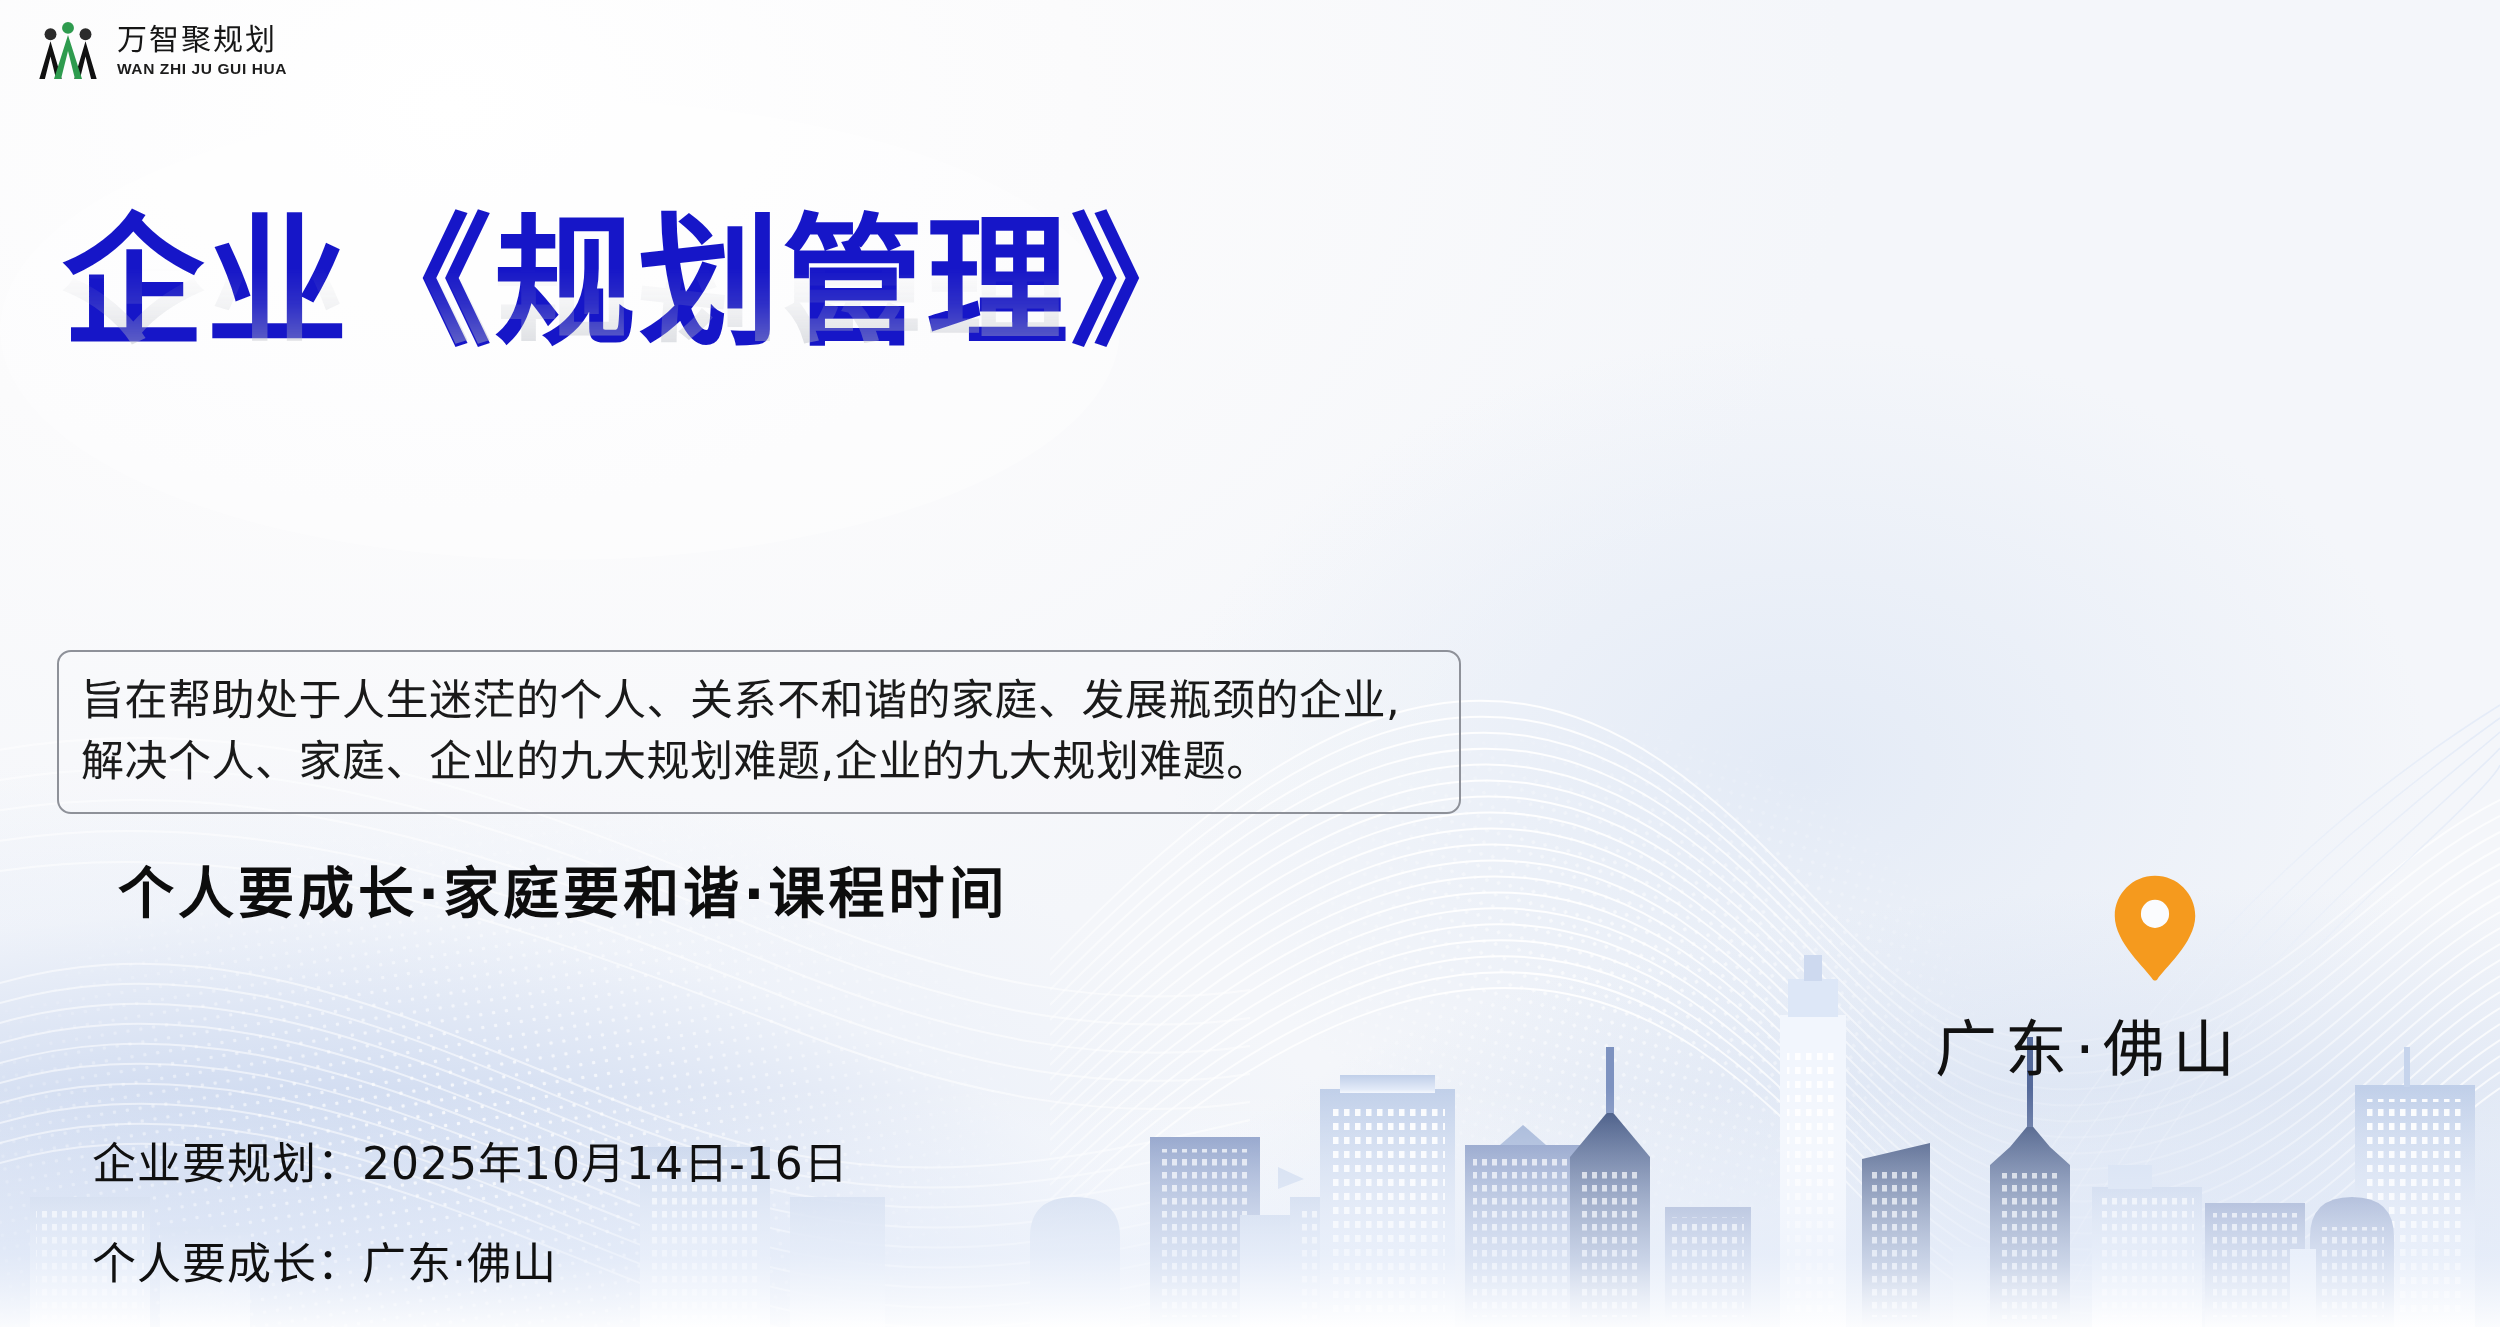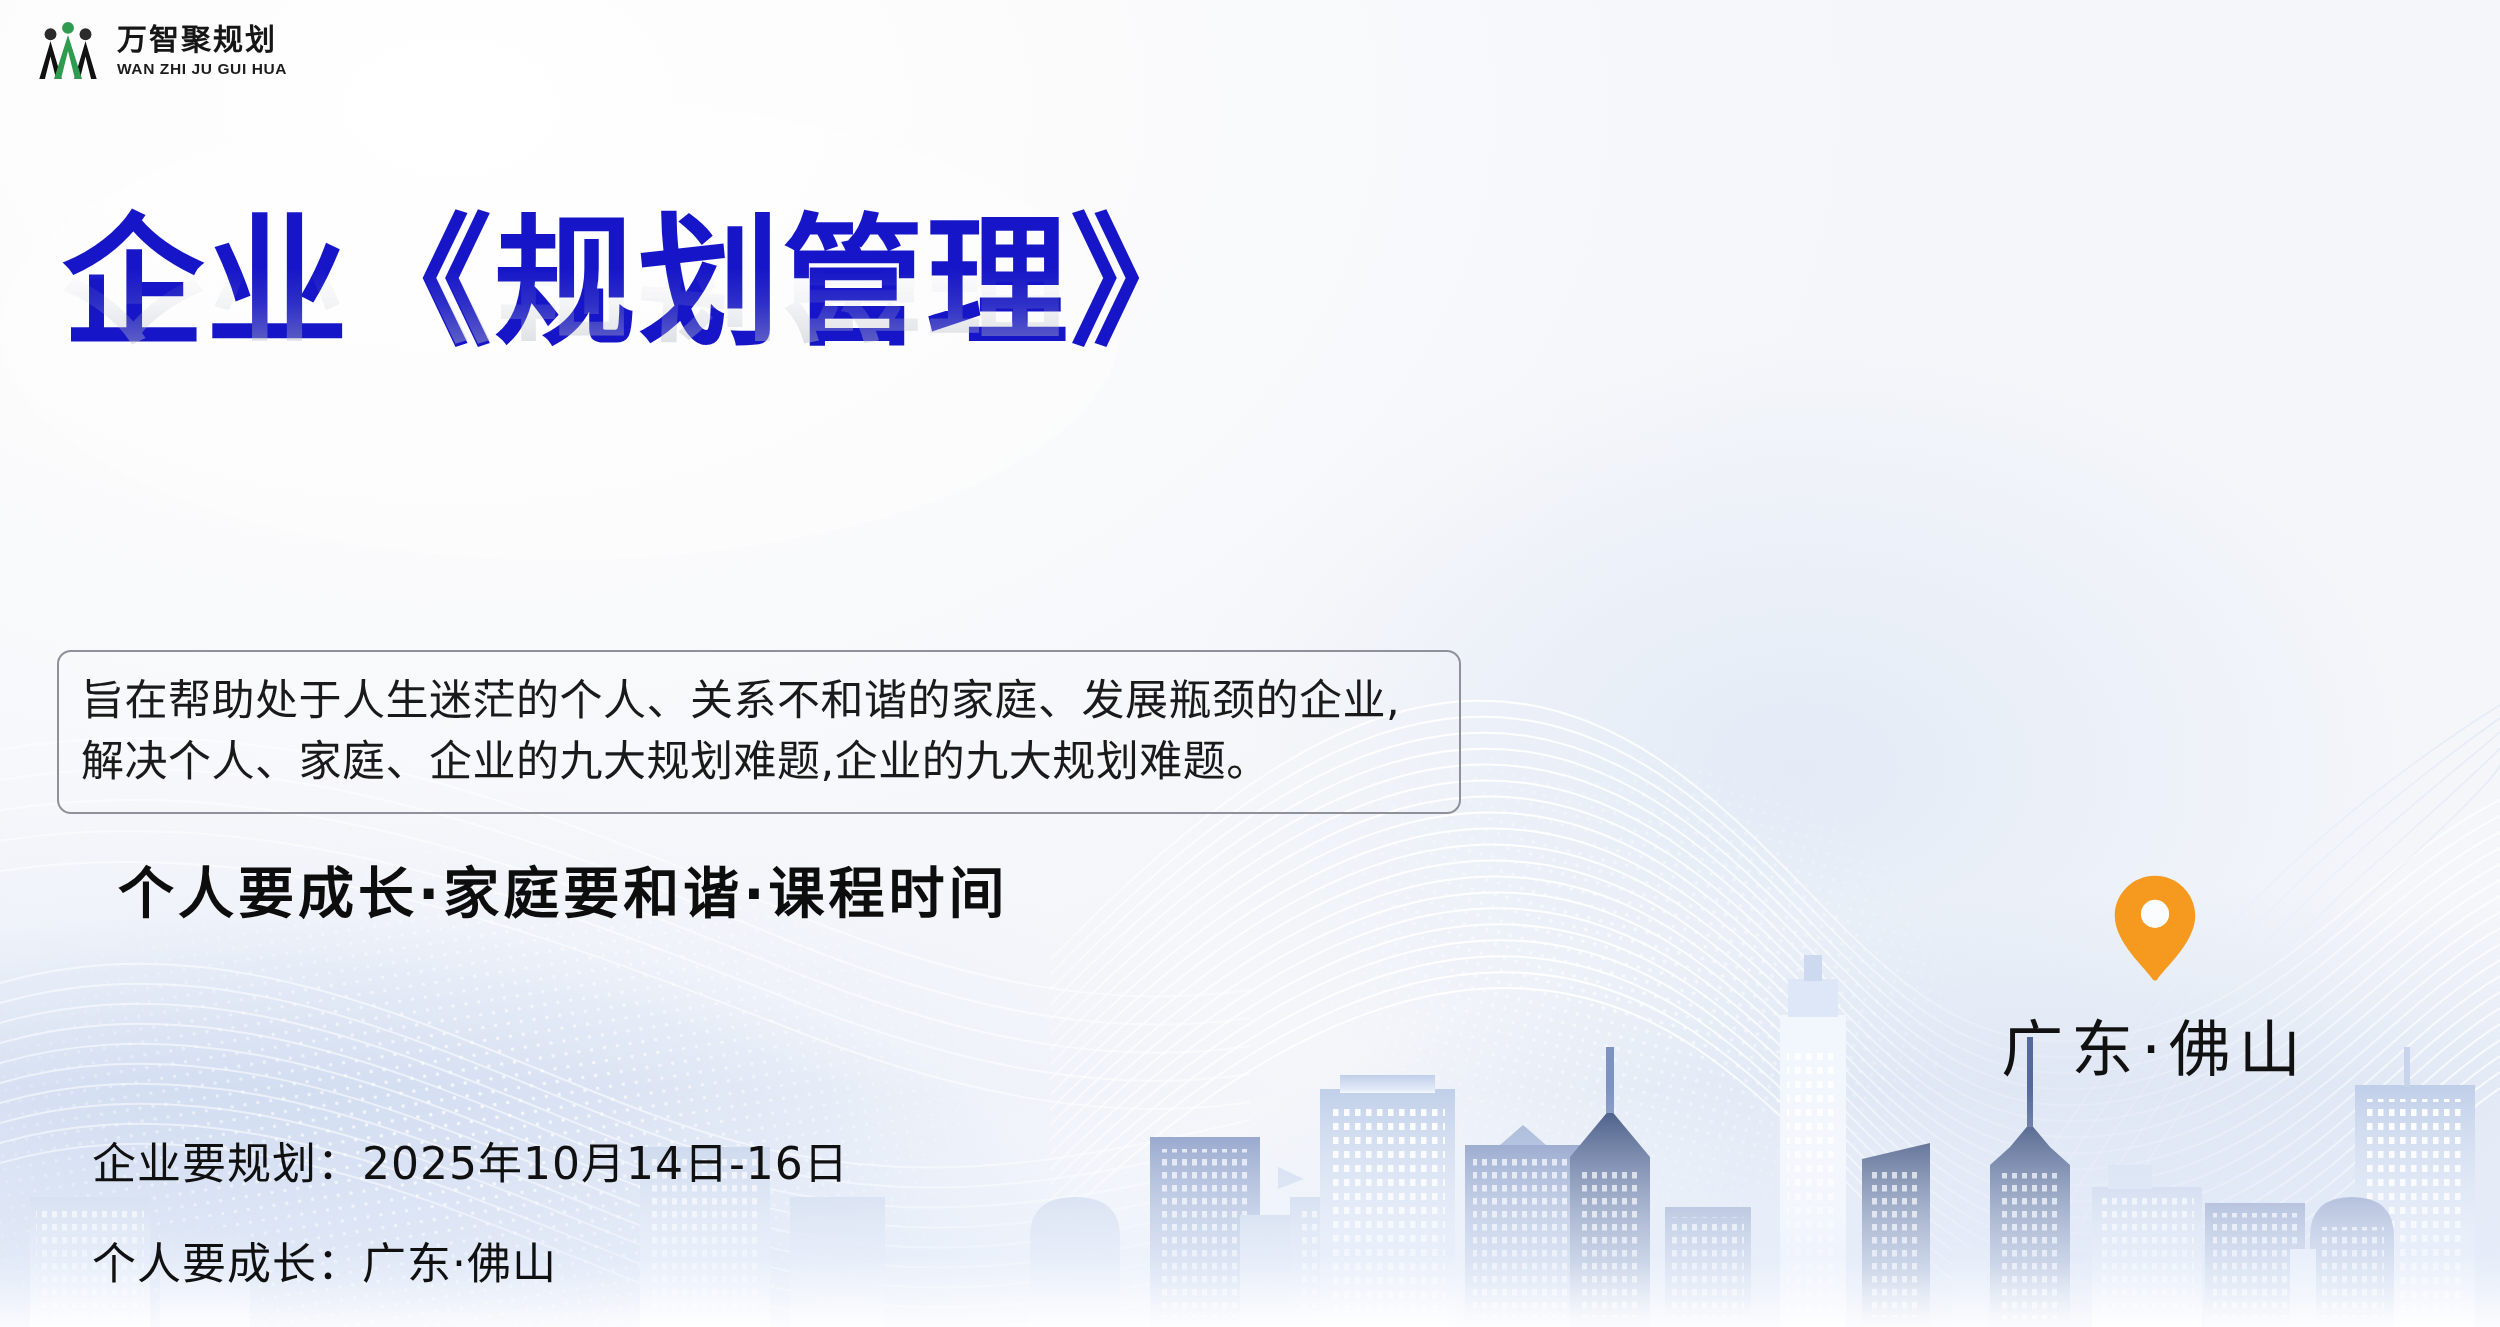--- a/index.html
+++ b/index.html
@@ -56,21 +56,21 @@
   .waves-svg{position:absolute;left:0;top:0;width:2500px;height:1327px;}
   .skyline-svg{position:absolute;left:0;bottom:0;width:2500px;height:430px;}
 
   
   .logo{
     position:absolute;left:33px;top:16px;display:flex;align-items:center;gap:14px;
   }
   .logo-mark{width:70px;height:70px;display:block;}
   .logo-text{display:flex;flex-direction:column;justify-content:center;line-height:1;}
   .logo-cn{
-    font-size:30px;font-weight:700;color:#161616;letter-spacing:2px;
+    font-size:30px;font-weight:400;color:#161616;letter-spacing:2px;
     font-family:"DejaVu Serif","Liberation Serif",serif;
   }
   .logo-en{
     font-size:15.5px;font-weight:700;color:#1c1c1c;letter-spacing:.6px;margin-top:6px;
     font-family:"Liberation Sans",sans-serif;
   }
 
   
   .title-block{position:absolute;left:62px;top:206px;width:1000px;}
   .title-main{
@@ -107,21 +107,21 @@
 
   
   .tagline{
     position:absolute;left:118px;top:848px;
     font-size:56px;font-weight:700;color:#0d0d0d;letter-spacing:4px;white-space:nowrap;
     font-family:"DejaVu Sans","Liberation Sans",sans-serif;
   }
 
   
   .loc{
-    position:absolute;left:1935px;top:873px;width:440px;text-align:center;
+    position:absolute;left:1935px;top:873px;width:440px;
   }
   .pin{display:block;margin:0 auto;width:86px;height:110px;}
   .loc-text{
     margin-top:16px;font-size:62px;font-weight:400;color:#111111;letter-spacing:8px;
     white-space:nowrap;
     font-family:"DejaVu Sans","Liberation Sans",serif;
   }
 
   
   .footer{position:absolute;left:92px;top:1128px;}

